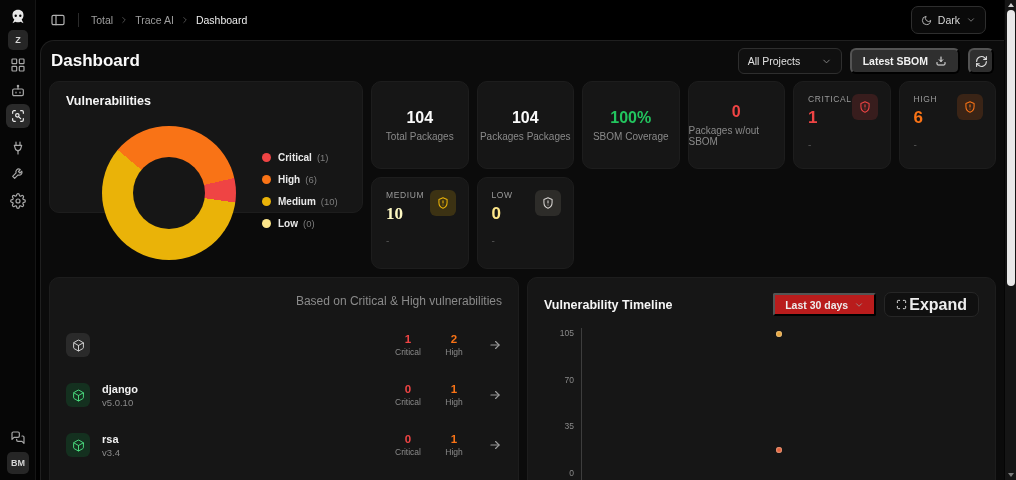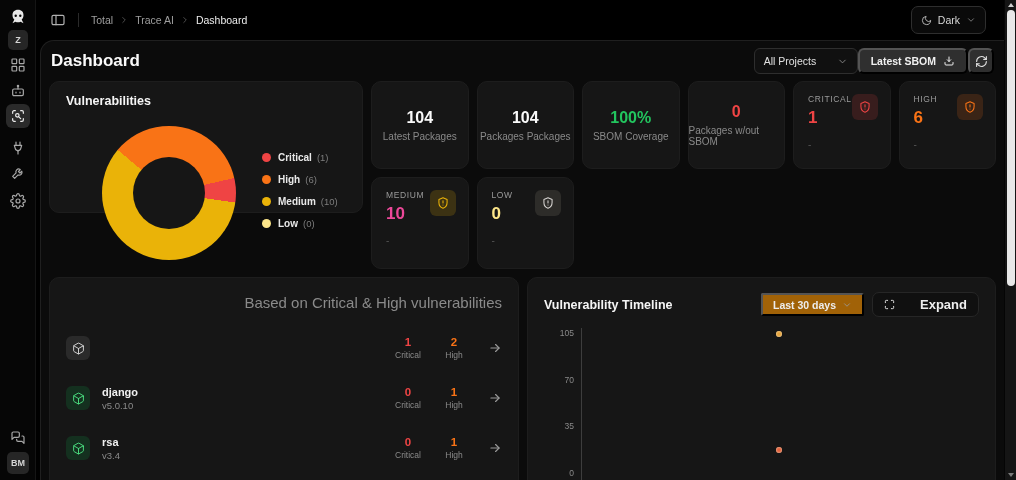--- a/index.html
+++ b/index.html
@@ -27,21 +27,21 @@
   .crumb { font-size: 10.5px; color: #9e9e9e; cursor: pointer; }
   .crumb.current { color: #ececec; cursor: default; }
   .crumb-sep { width: 10px; height: 10px; color: #5a5a5a; margin: 0 6px; }
   .theme-btn { margin-left: auto; height: 28px; display: flex; align-items: center; gap: 6px; border: 1px solid #2e2e2e; border-radius: 7px; padding: 0 9px; font-size: 10.5px; color: #d6d6d6; cursor: pointer; background: #0a0a0a; }
   .theme-btn svg { color: #bdbdbd; }
 
   
   .panel { position: absolute; left: 40px; top: 40px; width: 964px; height: 440px; background: #0b0b0b; border-top-left-radius: 14px; border-top: 1px solid #1f1f1f; border-left: 1px solid #1f1f1f; padding: 4px 8px 0 8px; }
   .page-header { height: 32px; display: flex; align-items: center; padding: 0 2px; }
   .page-title { font-size: 17px; font-weight: bold; color: #fafafa; }
-  .hdr-right { margin-left: auto; display: flex; align-items: center; }
+  .hdr-right { margin-left: auto; display: flex; align-items: center; gap: 8px; }
   .select-btn { width: 104px; height: 26px; display: flex; align-items: center; border: 1px solid #2e2e2e; background: #101010; border-radius: 6px; padding: 0 9px; font-size: 10.5px; color: #e0e0e0; cursor: pointer; }
   .select-btn svg { margin-left: auto; color: #8a8a8a; }
   .sbom-btn { height: 26px; display: flex; align-items: center; gap: 7px; background: #2f2f2f; border-radius: 6px; padding: 0 11px; font-size: 10.5px; font-weight: bold; color: #f0f0f0; cursor: pointer; }
   .icon-btn { width: 26px; height: 26px; background: #2f2f2f; border-radius: 6px; display: flex; align-items: center; justify-content: center; color: #e0e0e0; cursor: pointer; }
 
   .card { background: #161616; border: 1px solid #1d1d1d; border-radius: 10px; position: relative; }
 
   .grid-row1 { display: grid; grid-template-columns: 314px 1fr; gap: 8px; margin-top: 4px; }
   .right-grid { display: grid; grid-template-columns: repeat(6, 1fr); grid-template-rows: 88px 92px; gap: 8px; }
 
@@ -62,56 +62,56 @@
   .stat-value { font-size: 16px; font-weight: bold; color: #fafafa; }
   .stat-value.green { color: #22c55e; }
   .stat-value.red { color: #ef4444; }
   .stat-label { margin-top: 4px; font-size: 10px; color: #8a8a8a; }
 
   
   .sev-card { padding: 12px 14px; }
   .sev-label { font-size: 8.5px; letter-spacing: 0.6px; color: #9a9a9a; }
   .sev-value { margin-top: 4px; font-size: 17px; font-weight: bold; }
   .val-critical { color: #ef4444; } .val-high { color: #f97316; }
-  .val-medium { color: #ec4899; } .val-low { color: #fde68a; }
+  .val-medium { color: #fef9c3; font-family: Liberation Serif, serif; } .val-low { color: #fde68a; }
   .sev-note { margin-top: 11px; font-size: 10px; color: #555; }
   .sev-tile { position: absolute; right: 12px; top: 12px; width: 26px; height: 26px; border-radius: 6px; display: flex; align-items: center; justify-content: center; }
   .tile-critical { background: rgba(239,68,68,.16); color: #ef4444; }
   .tile-high { background: rgba(249,115,22,.16); color: #f97316; }
   .tile-medium { background: rgba(234,179,8,.18); color: #eab308; }
   .tile-low { background: #2d2c29; color: #d6d3d1; }
 
   
   .grid-row2 { display: grid; grid-template-columns: 470px 1fr; gap: 8px; margin-top: 8px; }
   .grid-row2 .card { height: 260px; }
 
   .ma-card { padding: 16px; }
   .ma-header { display: flex; align-items: baseline; }
-  .ma-sub { margin-left: auto; font-size: 15px; color: #8a8a8a; }
+  .ma-sub { margin-left: auto; font-size: 12px; color: #8a8a8a; }
   .ma-rows { margin-top: 12px; }
   .ma-row { display: flex; align-items: center; height: 50px; cursor: pointer; }
   .pkg-tile { width: 24px; height: 24px; border-radius: 6px; display: flex; align-items: center; justify-content: center; flex: none; }
   .pkg-gray { background: #2a2a2a; color: #d4d4d4; }
   .pkg-green { background: #14301f; color: #4ade80; }
   .pkg-meta { margin-left: 12px; }
   .pkg-name { font-size: 11px; font-weight: bold; color: #f0f0f0; }
   .pkg-version { margin-top: 2px; font-size: 9.5px; color: #8a8a8a; }
   .cnt-col { width: 36px; text-align: center; }
   .cnt-num { font-size: 11.5px; font-weight: bold; }
   .cnt-lbl { margin-top: 2px; font-size: 8.5px; color: #8a8a8a; }
   .ma-right { margin-left: auto; display: flex; align-items: center; gap: 10px; }
   .row-arrow { width: 14px; height: 14px; color: #9a9a9a; margin-left: 6px; }
 
   
   .tl-card { padding: 14px 16px; }
   .tl-header { display: flex; align-items: center; }
   .tl-controls { margin-left: auto; display: flex; align-items: center; gap: 8px; }
-  .range-btn { height: 23px; display: flex; align-items: center; gap: 6px; background: #a16207; border-radius: 2px; padding: 8px 10px; font-size: 10.5px; font-weight: bold; color: #ededed; cursor: pointer; }
+  .range-btn { height: 23px; display: flex; align-items: center; gap: 6px; background: #b91c1c; border-radius: 2px; padding: 8px 10px; font-size: 10.5px; font-weight: bold; color: #ededed; cursor: pointer; }
   .range-btn svg { color: #9a9a9a; }
-  .expand-btn { height: 25px; display: flex; align-items: center; gap: 25px; background: #101010; border: 1px solid #262626; border-radius: 7px; padding: 0 11px; font-size: 13px; font-weight: bold; color: #ededed; cursor: pointer; }
+  .expand-btn { height: 25px; display: flex; align-items: center; gap: 2px; background: #101010; border: 1px solid #262626; border-radius: 7px; padding: 0 11px; font-size: 16px; font-weight: bold; color: #ededed; cursor: pointer; }
   .tl-plot { position: absolute; inset: 0; }
   .tl-axis { position: absolute; left: 53px; top: 50px; width: 1px; height: 210px; background: #3d3d3d; }
   .tl-tick { position: absolute; left: 8px; width: 38px; text-align: right; font-size: 8.5px; color: #8a8a8a; }
   .tl-dot { position: absolute; width: 6px; height: 6px; border-radius: 50%; box-shadow: inset 0 0 2px rgba(255,244,214,.9); cursor: pointer; }
 
   
   .scrollbar { position: absolute; right: 0; top: 0; width: 12px; height: 480px; background: #151515; border-left: 1px solid #050505; z-index: 40; }
   .scroll-thumb { position: absolute; left: 2px; top: 10px; width: 8px; height: 276px; background: #e8e8e8; border-radius: 4px; cursor: pointer; }
   .scroll-up, .scroll-down { position: absolute; left: 3px; width: 0; height: 0; border-left: 3px solid transparent; border-right: 3px solid transparent; cursor: pointer; }
   .scroll-up { top: 3px; border-bottom: 4px solid #cfcfcf; }
@@ -274,21 +274,21 @@
           <span class="legend-label">Low</span>
           <span class="legend-count">(0)</span>
         </div>
       </div>
     </section>
 
     <div class="right-grid">
 
       <section class="card stat-card">
         <div class="stat-value">104</div>
-        <div class="stat-label">Latest Packages</div>
+        <div class="stat-label">Total Packages</div>
       </section>
       <section class="card stat-card">
         <div class="stat-value">104</div>
         <div class="stat-label">Packages Packages</div>
       </section>
       <section class="card stat-card">
         <div class="stat-value green">100%</div>
         <div class="stat-label">SBOM Coverage</div>
       </section>
       <section class="card stat-card">

